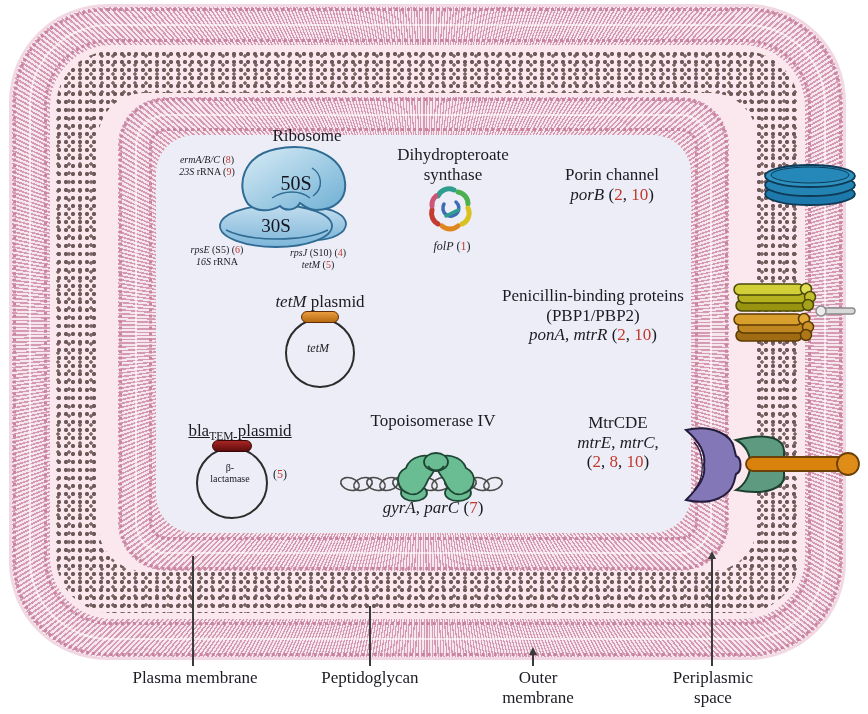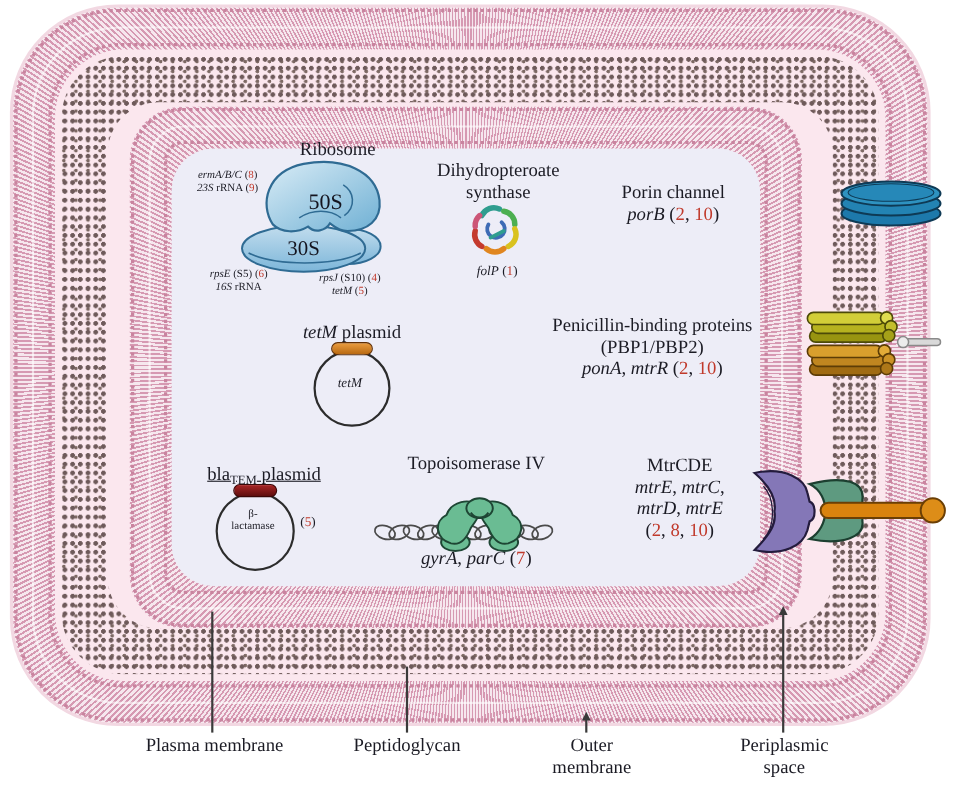--- a/index.html
+++ b/index.html
@@ -192,21 +192,20 @@
         <path d="M122,46 C136,42 138,26 126,20 C122,8 104,4 98,12 C94,20 100,26 104,32 C108,42 114,48 122,46 Z"></path>
         <ellipse cx="96" cy="14" rx="12" ry="9"></ellipse>
         <path d="M88,18 C92,24 100,24 104,18" fill="none"></path>
       </g>
     </svg>
     <div class="lbl big" style="left:361px;top:498px;width:144px;"><span class="it">gyrA</span><span>, </span><span class="it">parC</span><span> (</span><span class="red">7</span><span>)</span></div>
 
     <div class="lbl big" style="left:548px;top:413px;width:140px;">
       <div>MtrCDE</div>
       <div><span class="it">mtrE</span><span>, </span><span class="it">mtrC</span><span>,</span></div>
-      <div><span class="it">mtrD</span><span>, </span><span class="it">mtrE</span></div>
       <div><span>(</span><span class="red">2</span><span>, </span><span class="red">8</span><span>, </span><span class="red">10</span><span>)</span></div>
     </div>
     <svg style="left:670px;top:424px;" width="196" height="84" viewBox="0 0 196 84">
       <path d="M66,16 C98,8 116,14 114,30 L114,50 C116,64 96,72 66,66 C84,56 86,26 66,16 Z" fill="#5e9a80" stroke="#1c3f30" stroke-width="2"></path>
       <rect x="76" y="33" width="100" height="14" rx="7" fill="#d9830e" stroke="#6b3f05" stroke-width="1.8"></rect>
       <circle cx="178" cy="40" r="11" fill="#dd8d18" stroke="#6b3f05" stroke-width="1.8"></circle>
       <path d="M16,6 C44,0 62,12 64,24 L66,32 C72,34 72,48 66,50 L64,58 C60,72 42,82 16,76 C30,62 36,52 34,41 C36,30 30,18 16,6 Z" fill="#8477b7" stroke="#241c3d" stroke-width="2"></path>
       <path d="M24,18 C34,28 36,54 24,66" fill="none" stroke="#241c3d" stroke-width="1.2"></path>
     </svg>
 

